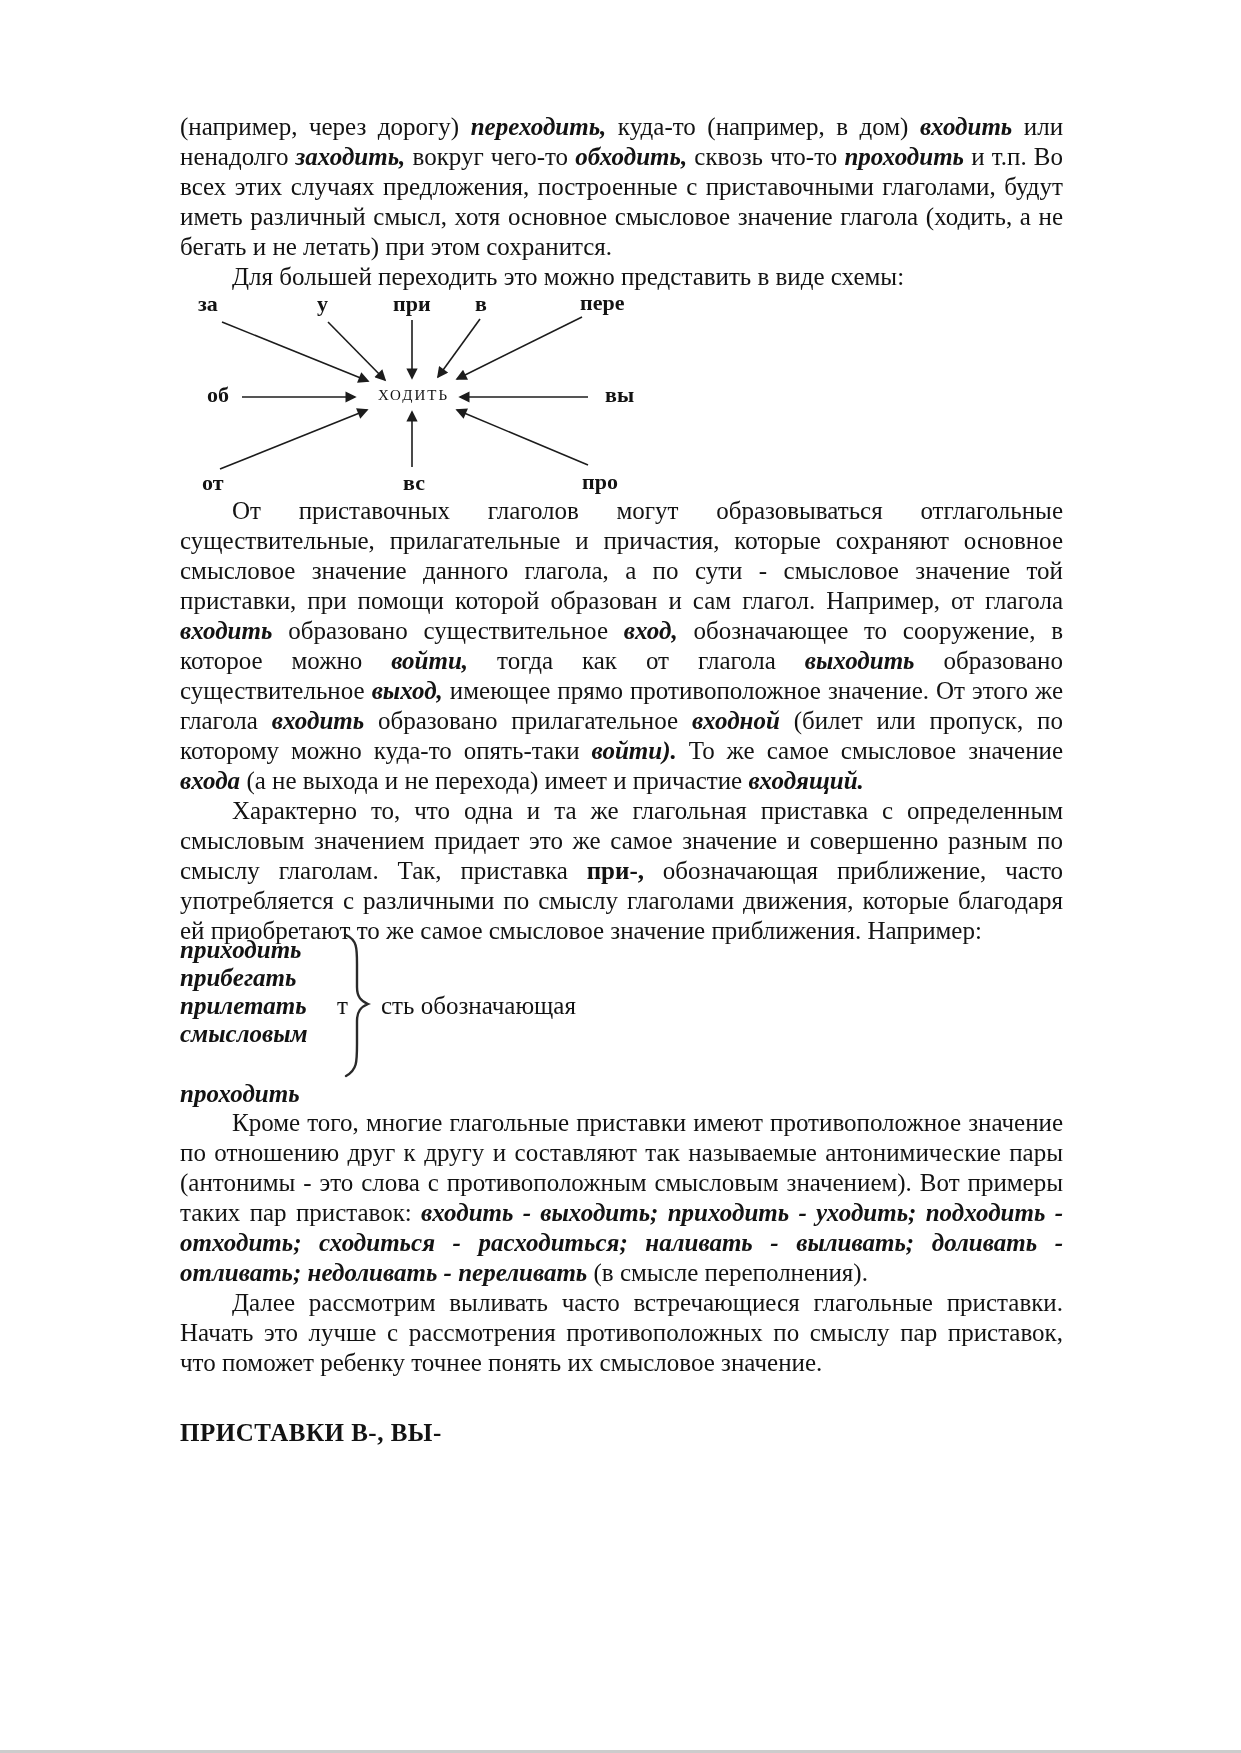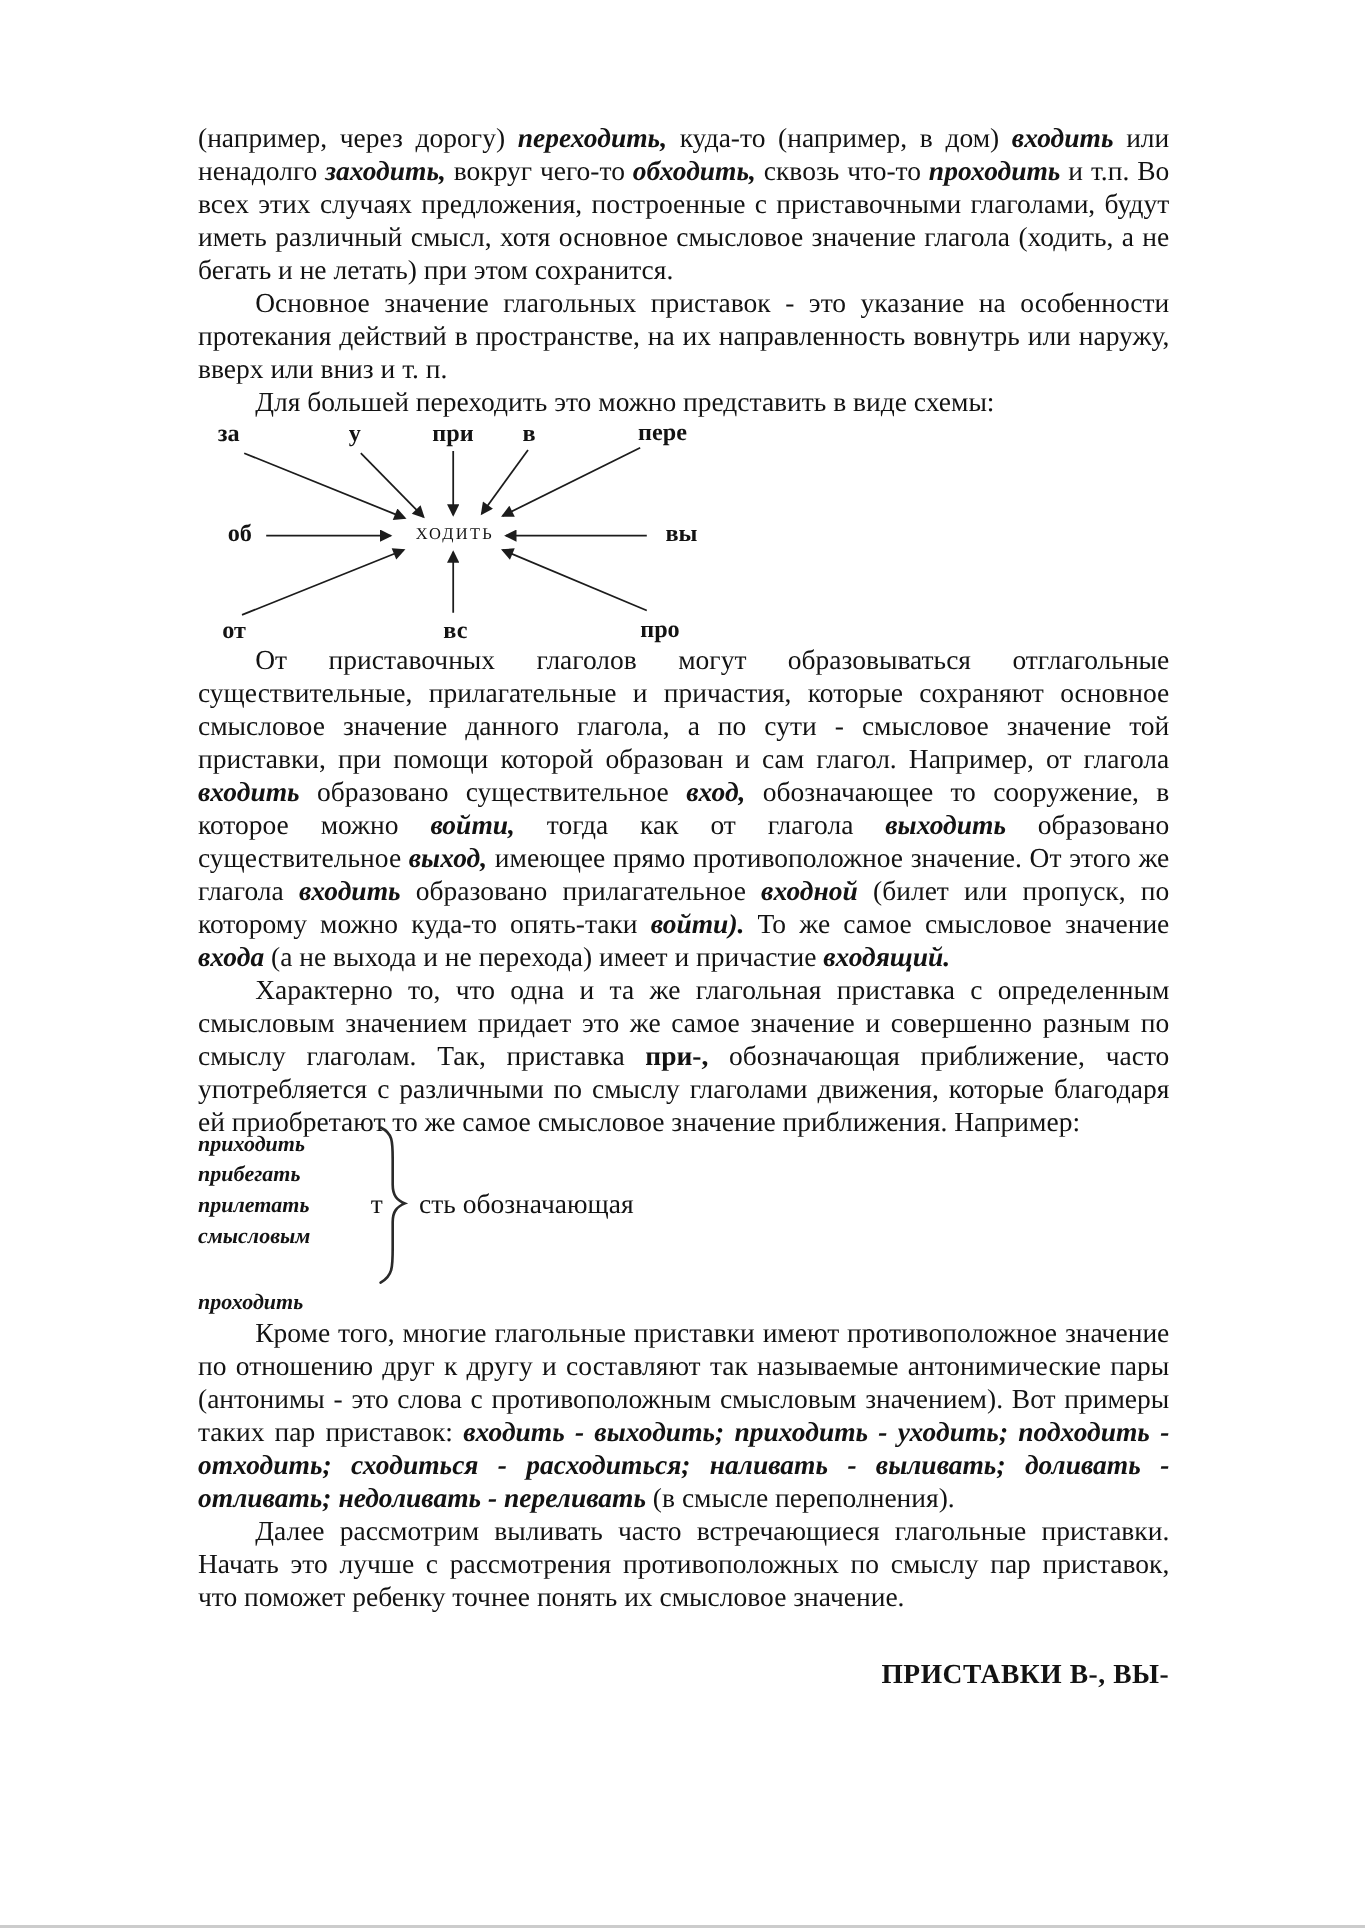--- a/index.html
+++ b/index.html
@@ -15,47 +15,46 @@
   p.indent{text-indent:52px;}
   .run-normal{font-weight:normal;font-style:normal;}
   .run-bold{font-weight:bold;font-style:normal;}
   .run-bold-italic{font-weight:bold;font-style:italic;}
   .diagram{position:relative;height:200px;margin-top:4px;text-indent:0;}
   .diagram svg{position:absolute;left:0;top:0;}
   .p-derived{margin-top:18px;}
   .word-list{position:relative;height:170px;margin-top:-8px;text-align:left;}
   .wl-item{
     position:absolute;left:0;font-weight:bold;font-style:italic;
-    font-size:20px;line-height:24px;white-space:nowrap;
+    font-size:25px;line-height:24px;white-space:nowrap;
   }
   .wl-note{position:absolute;font-size:25px;line-height:24px;white-space:nowrap;}
   .note-left{left:157px;top:56px;}
   .note-right{left:201px;top:56px;}
   .brace-svg{position:absolute;left:160px;top:-6px;}
   .p-antonyms{margin-top:34px;}
   .section-heading{
     margin:40px 0 0 0;font-size:25px;line-height:30px;font-weight:bold;
-    text-align:right;letter-spacing:0.5px;
+    text-align:left;letter-spacing:0.5px;
   }
   .bottom-edge{position:absolute;left:0;bottom:0;width:100%;height:3px;background:#cccccc;}
   .diag-label{font-family:"Liberation Serif",serif;font-weight:bold;font-size:22px;fill:#131313;}
   .diag-center{
     font-family:"Liberation Serif",serif;font-weight:normal;font-size:21px;
     fill:#131313;font-variant:small-caps;letter-spacing:2px;
   }
   .diag-line{stroke:#1c1c1c;stroke-width:1.6;}
 </style>
 </head>
 <body>
 
 <div class="page">
   <div class="content">
 
     <p class="para"><span class="run-normal">(например, через дорогу) </span><span class="run-bold-italic">переходить,</span><span class="run-normal"> куда-то (например, в дом) </span><span class="run-bold-italic">входить</span><span class="run-normal"> или ненадолго </span><span class="run-bold-italic">заходить,</span><span class="run-normal"> вокруг чего-то </span><span class="run-bold-italic">обходить,</span><span class="run-normal"> сквозь что-то </span><span class="run-bold-italic">проходить</span><span class="run-normal"> и т.п. Во всех этих случаях предложения, построенные с приставочными глаголами, будут иметь различный смысл, хотя основное смысловое значение глагола (ходить, а не бегать и не летать) при этом сохранится.</span></p>
-    <p class="para indent"><span class="run-normal">Основное значение глагольных приставок - это указание на особенности протекания действий в пространстве, на их направленность вовнутрь или наружу, вверх или вниз и т. п.</span></p>
     <p class="para indent"><span class="run-normal">Для большей переходить это можно представить в виде схемы:</span></p>
 
     <div class="diagram">
       <svg id="diagram-svg" width="883" height="200" viewBox="0 0 883 200">
         <defs>
           <marker id="arrowhead" viewBox="0 0 10 10" refX="8.5" refY="5" markerWidth="8" markerHeight="7" orient="auto">
             <path d="M0,0 L10,5 L0,10 z" fill="#1c1c1c"></path>
           </marker>
         </defs>
         <g id="diagram-arrows">

